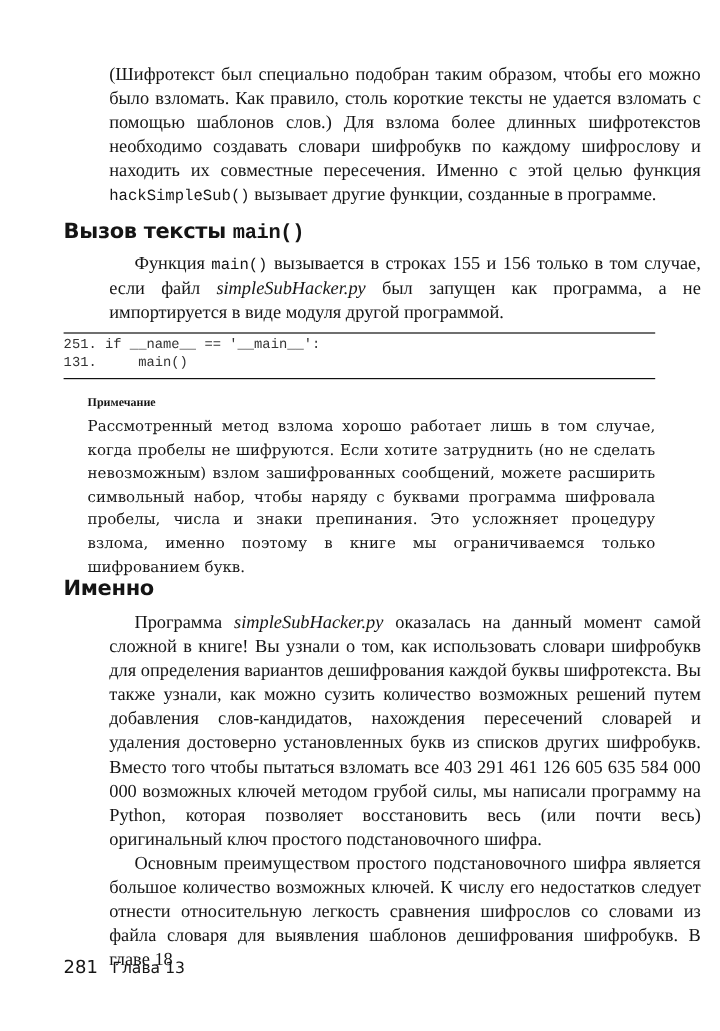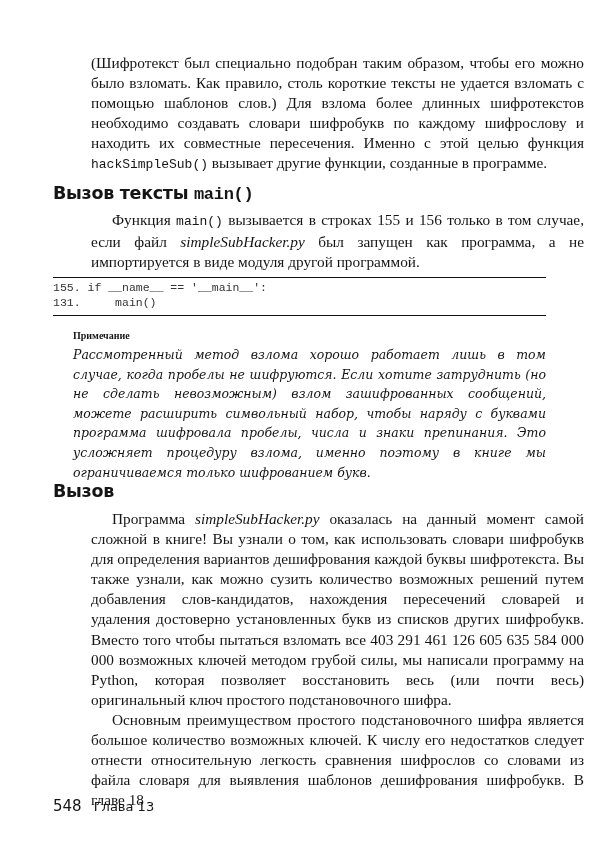--- a/index.html
+++ b/index.html
@@ -12,53 +12,53 @@
   .para1 { position: absolute; top: 53px; left: 0; width: 493px; }
   .h2 { position: absolute; left: 0; font-family: "DejaVu Sans", sans-serif; font-weight: bold; font-size: 17.5px; letter-spacing: -0.3px; margin: 0; }
   .h2 .code { font-family: "Liberation Mono", "DejaVu Sans Mono", monospace; font-weight: bold; font-size: 17px; }
   .h-main { top: 183px; }
   .para2 { position: absolute; top: 210px; left: 0; width: 493px; }
   .codebox { position: absolute; top: 277px; left: 0; width: 493px; height: 37px; border-top: 1.5px solid #111; border-bottom: 1.5px solid #111; }
   .codeline { font-family: "Liberation Mono", "DejaVu Sans Mono", monospace; font-size: 11.5px; line-height: 14.5px; color: #333; white-space: pre; }
   .codebox .lines { position: absolute; top: 3px; left: 0; }
   .note { position: absolute; top: 330px; left: 20px; width: 473px; }
   .note-title { font-family: Liberation Serif, serif; font-weight: bold; font-size: 10px; margin: 0 0 4px 0; }
-  .note-body { font-family: "DejaVu Serif", "Liberation Serif", serif; font-style: italic; font-size: 12.5px; line-height: 19.6px; text-align: justify; }
+  .note-body { font-family: "DejaVu Serif", "Liberation Serif", serif; font-size: 12.5px; line-height: 19.6px; text-align: justify; }
   .h-summary { top: 481px; }
   .para3 { position: absolute; top: 509px; left: 0; width: 493px; }
   .para4 { position: absolute; top: 710px; left: 0; width: 493px; }
   .em { font-style: italic; }
   .footer { position: absolute; top: 797px; left: 0; font-family: "DejaVu Sans", sans-serif; font-size: 13px; }
   .footer .pnum { font-size: 15px; margin-right: 12px; }
 </style>
 </head>
 <body>
 
 <div class="page">
 
   <p class="serif para1"><span>(Шифротекст был специально подобран таким образом, чтобы его можно было взломать. Как правило, столь короткие тексты не удается взломать с помощью шаблонов слов.) Для взлома более длинных шифротекстов необходимо создавать словари шифробукв по каждому шифрослову и находить их совместные пересечения. Именно с этой целью функция </span><span class="mono">hackSimpleSub()</span><span> вызывает другие функции, созданные в программе.</span></p>
 
   <h2 class="h2 h-main"><span>Вызов тексты </span><span class="code">main()</span></h2>
 
   <p class="serif indent para2"><span>Функция </span><span class="mono">main()</span><span> вызывается в строках 155 и 156 только в том случае, если файл </span><span class="em">simpleSubHacker.py</span><span> был запущен как программа, а не импортируется в виде модуля другой программой.</span></p>
 
   <div class="codebox">
     <div class="lines">
-      <div class="codeline">155. if __name__ == '__main__':</div>
+      <div class="codeline">251. if __name__ == '__main__':</div>
       <div class="codeline">131.     main()</div>
     </div>
   </div>
 
   <div class="note">
     <p class="note-title">Примечание</p>
     <p class="note-body">Рассмотренный метод взлома хорошо работает лишь в том случае, когда пробелы не шифруются. Если хотите затруднить (но не сделать невозможным) взлом зашифрованных сообщений, можете расширить символьный набор, чтобы наряду с буквами программа шифровала пробелы, числа и знаки препинания. Это усложняет процедуру взлома, именно поэтому в книге мы ограничиваемся только шифрованием букв.</p>
   </div>
 
-  <h2 class="h2 h-summary">Вызов</h2>
+  <h2 class="h2 h-summary">Именно</h2>
 
   <p class="serif indent para3"><span>Программа </span><span class="em">simpleSubHacker.py</span><span> оказалась на данный момент самой сложной в книге! Вы узнали о том, как использовать словари шифробукв для определения вариантов дешифрования каждой буквы шифротекста. Вы также узнали, как можно сузить количество возможных решений путем добавления слов-кандидатов, нахождения пересечений словарей и удаления достоверно установленных букв из списков других шифробукв. Вместо того чтобы пытаться взломать все 403 291 461 126 605 635 584 000 000 возможных ключей методом грубой силы, мы написали программу на Python, которая позволяет восстановить весь (или почти весь) оригинальный ключ простого подстановочного шифра.</span></p>
 
   <p class="serif indent para4">Основным преимуществом простого подстановочного шифра является большое количество возможных ключей. К числу его недостатков следует отнести относительную легкость сравнения шифрослов со словами из файла словаря для выявления шаблонов дешифрования шифробукв. В главе 18</p>
 
   <div class="footer">
-    <span class="pnum">548</span><span>Глава 13</span>
+    <span class="pnum">281</span><span>Глава 13</span>
   </div>
 </div>
 
 </body></html>

